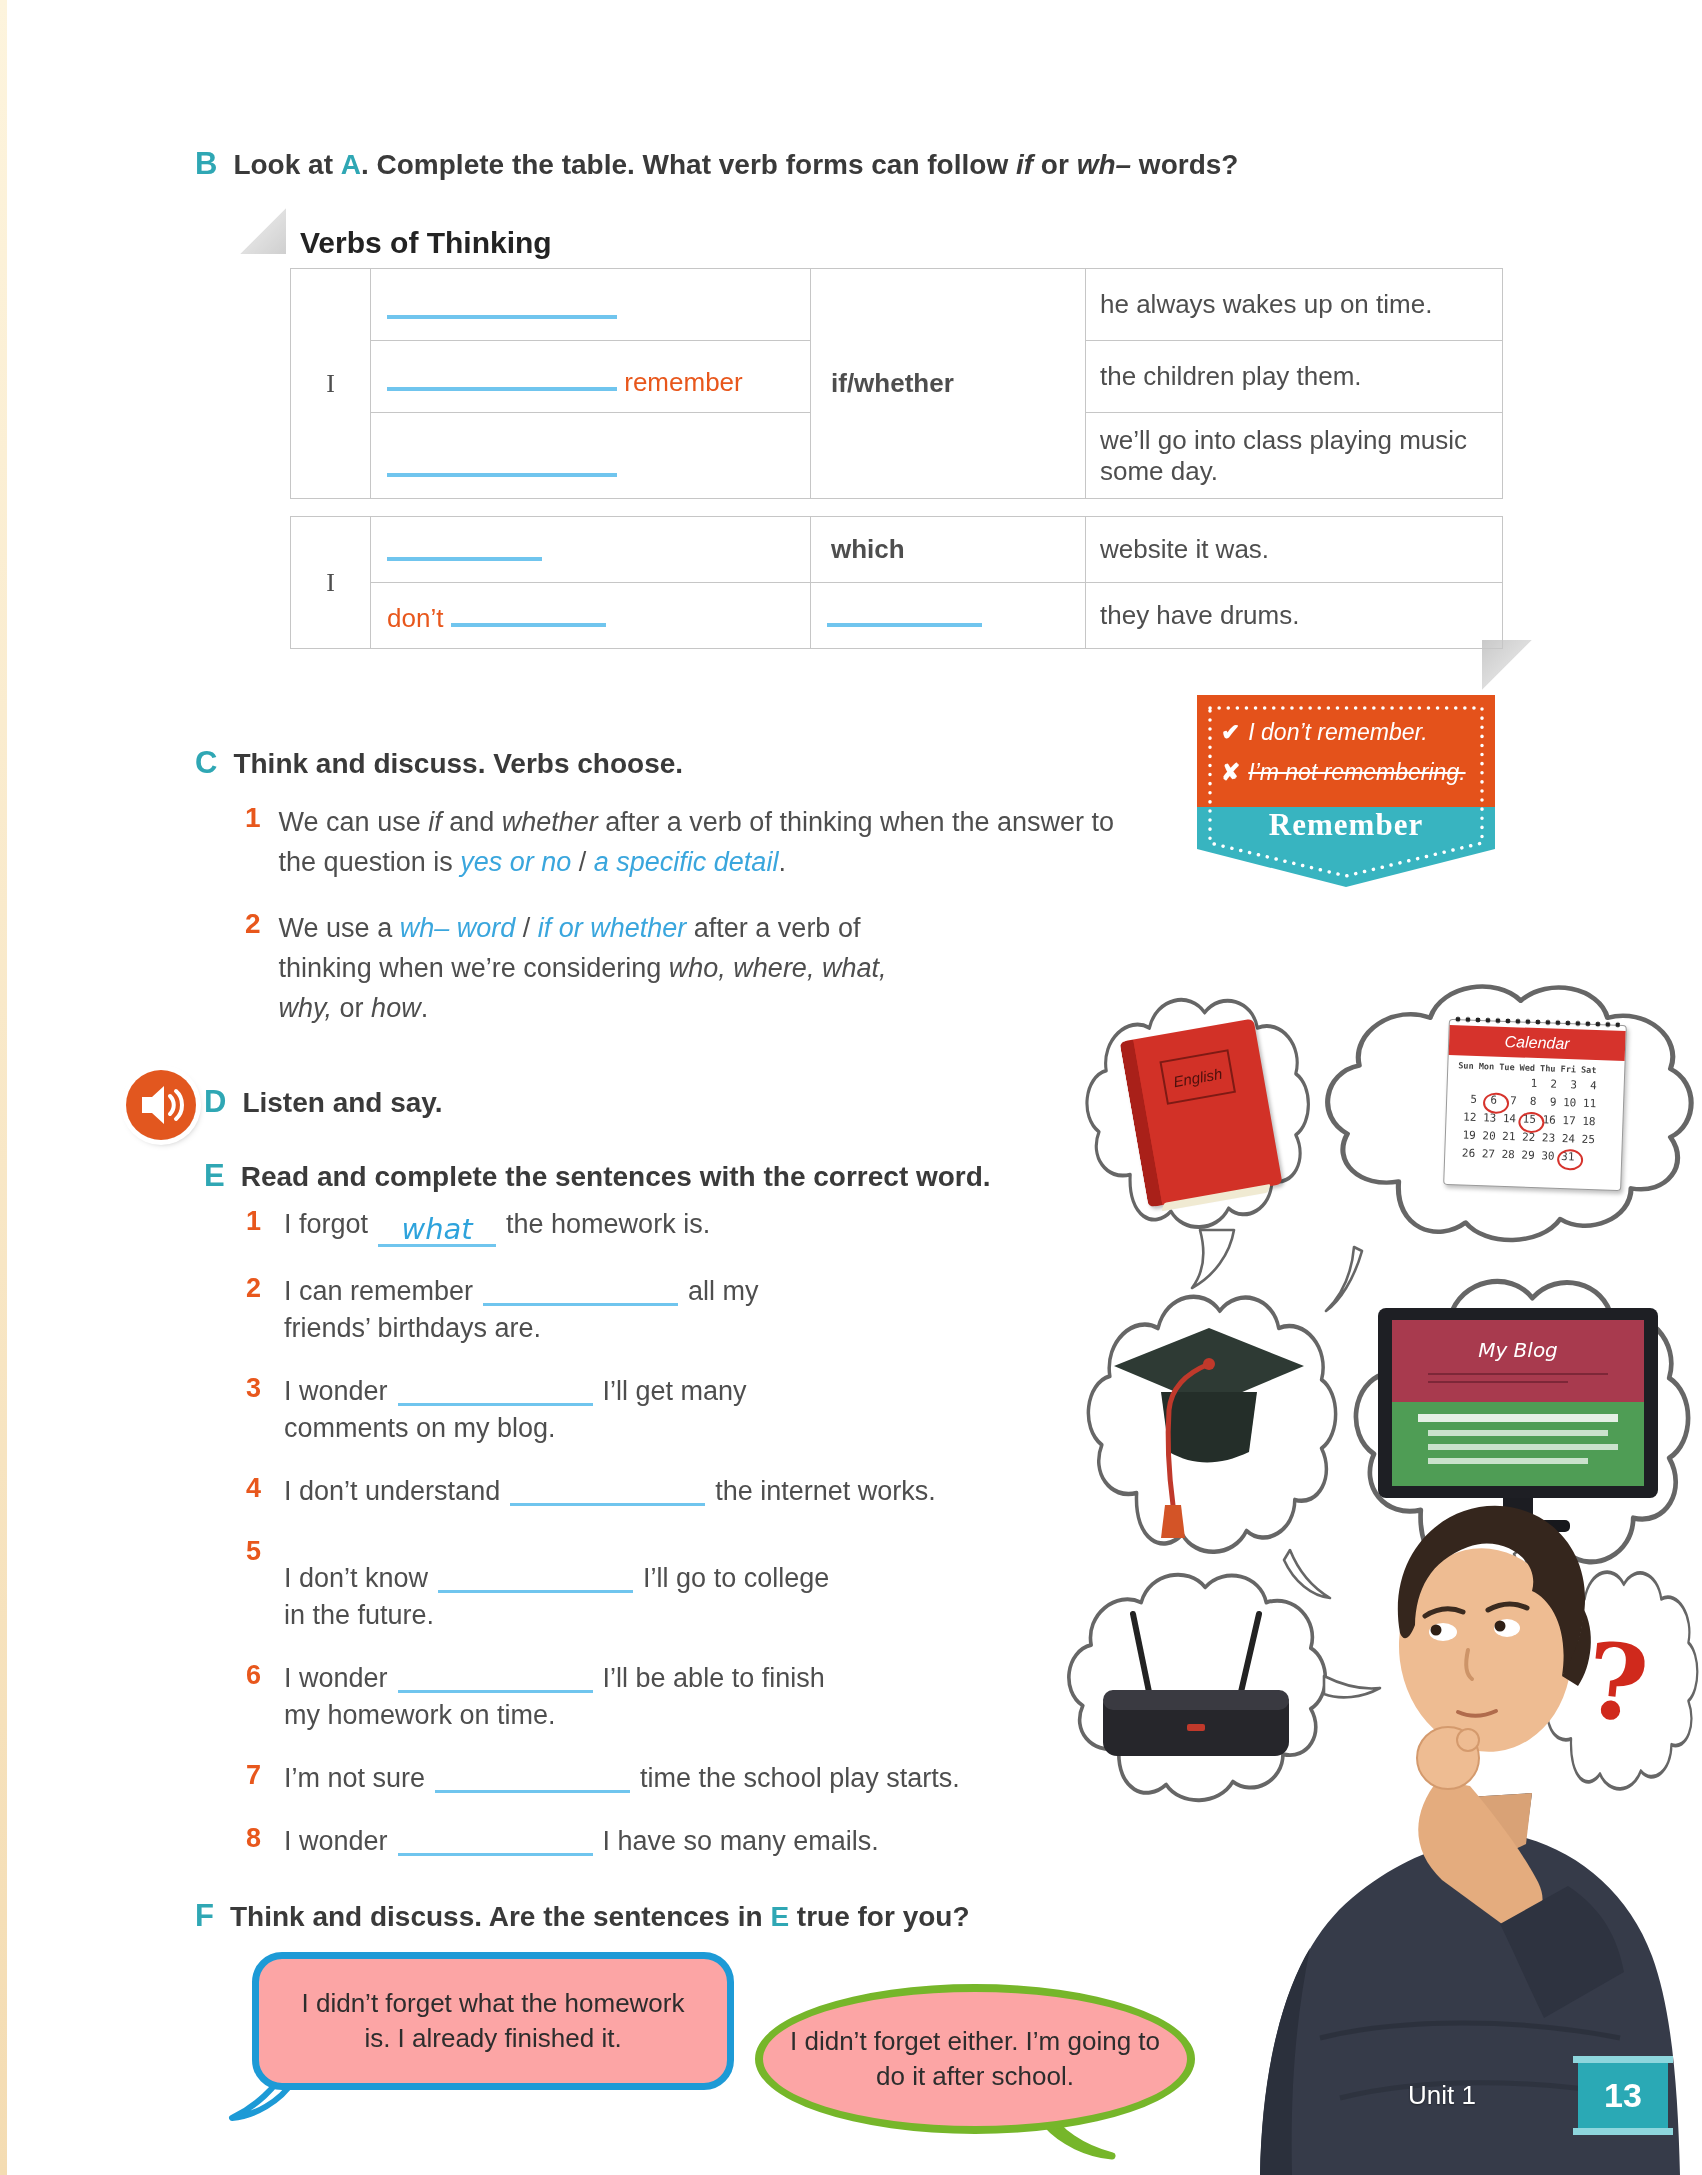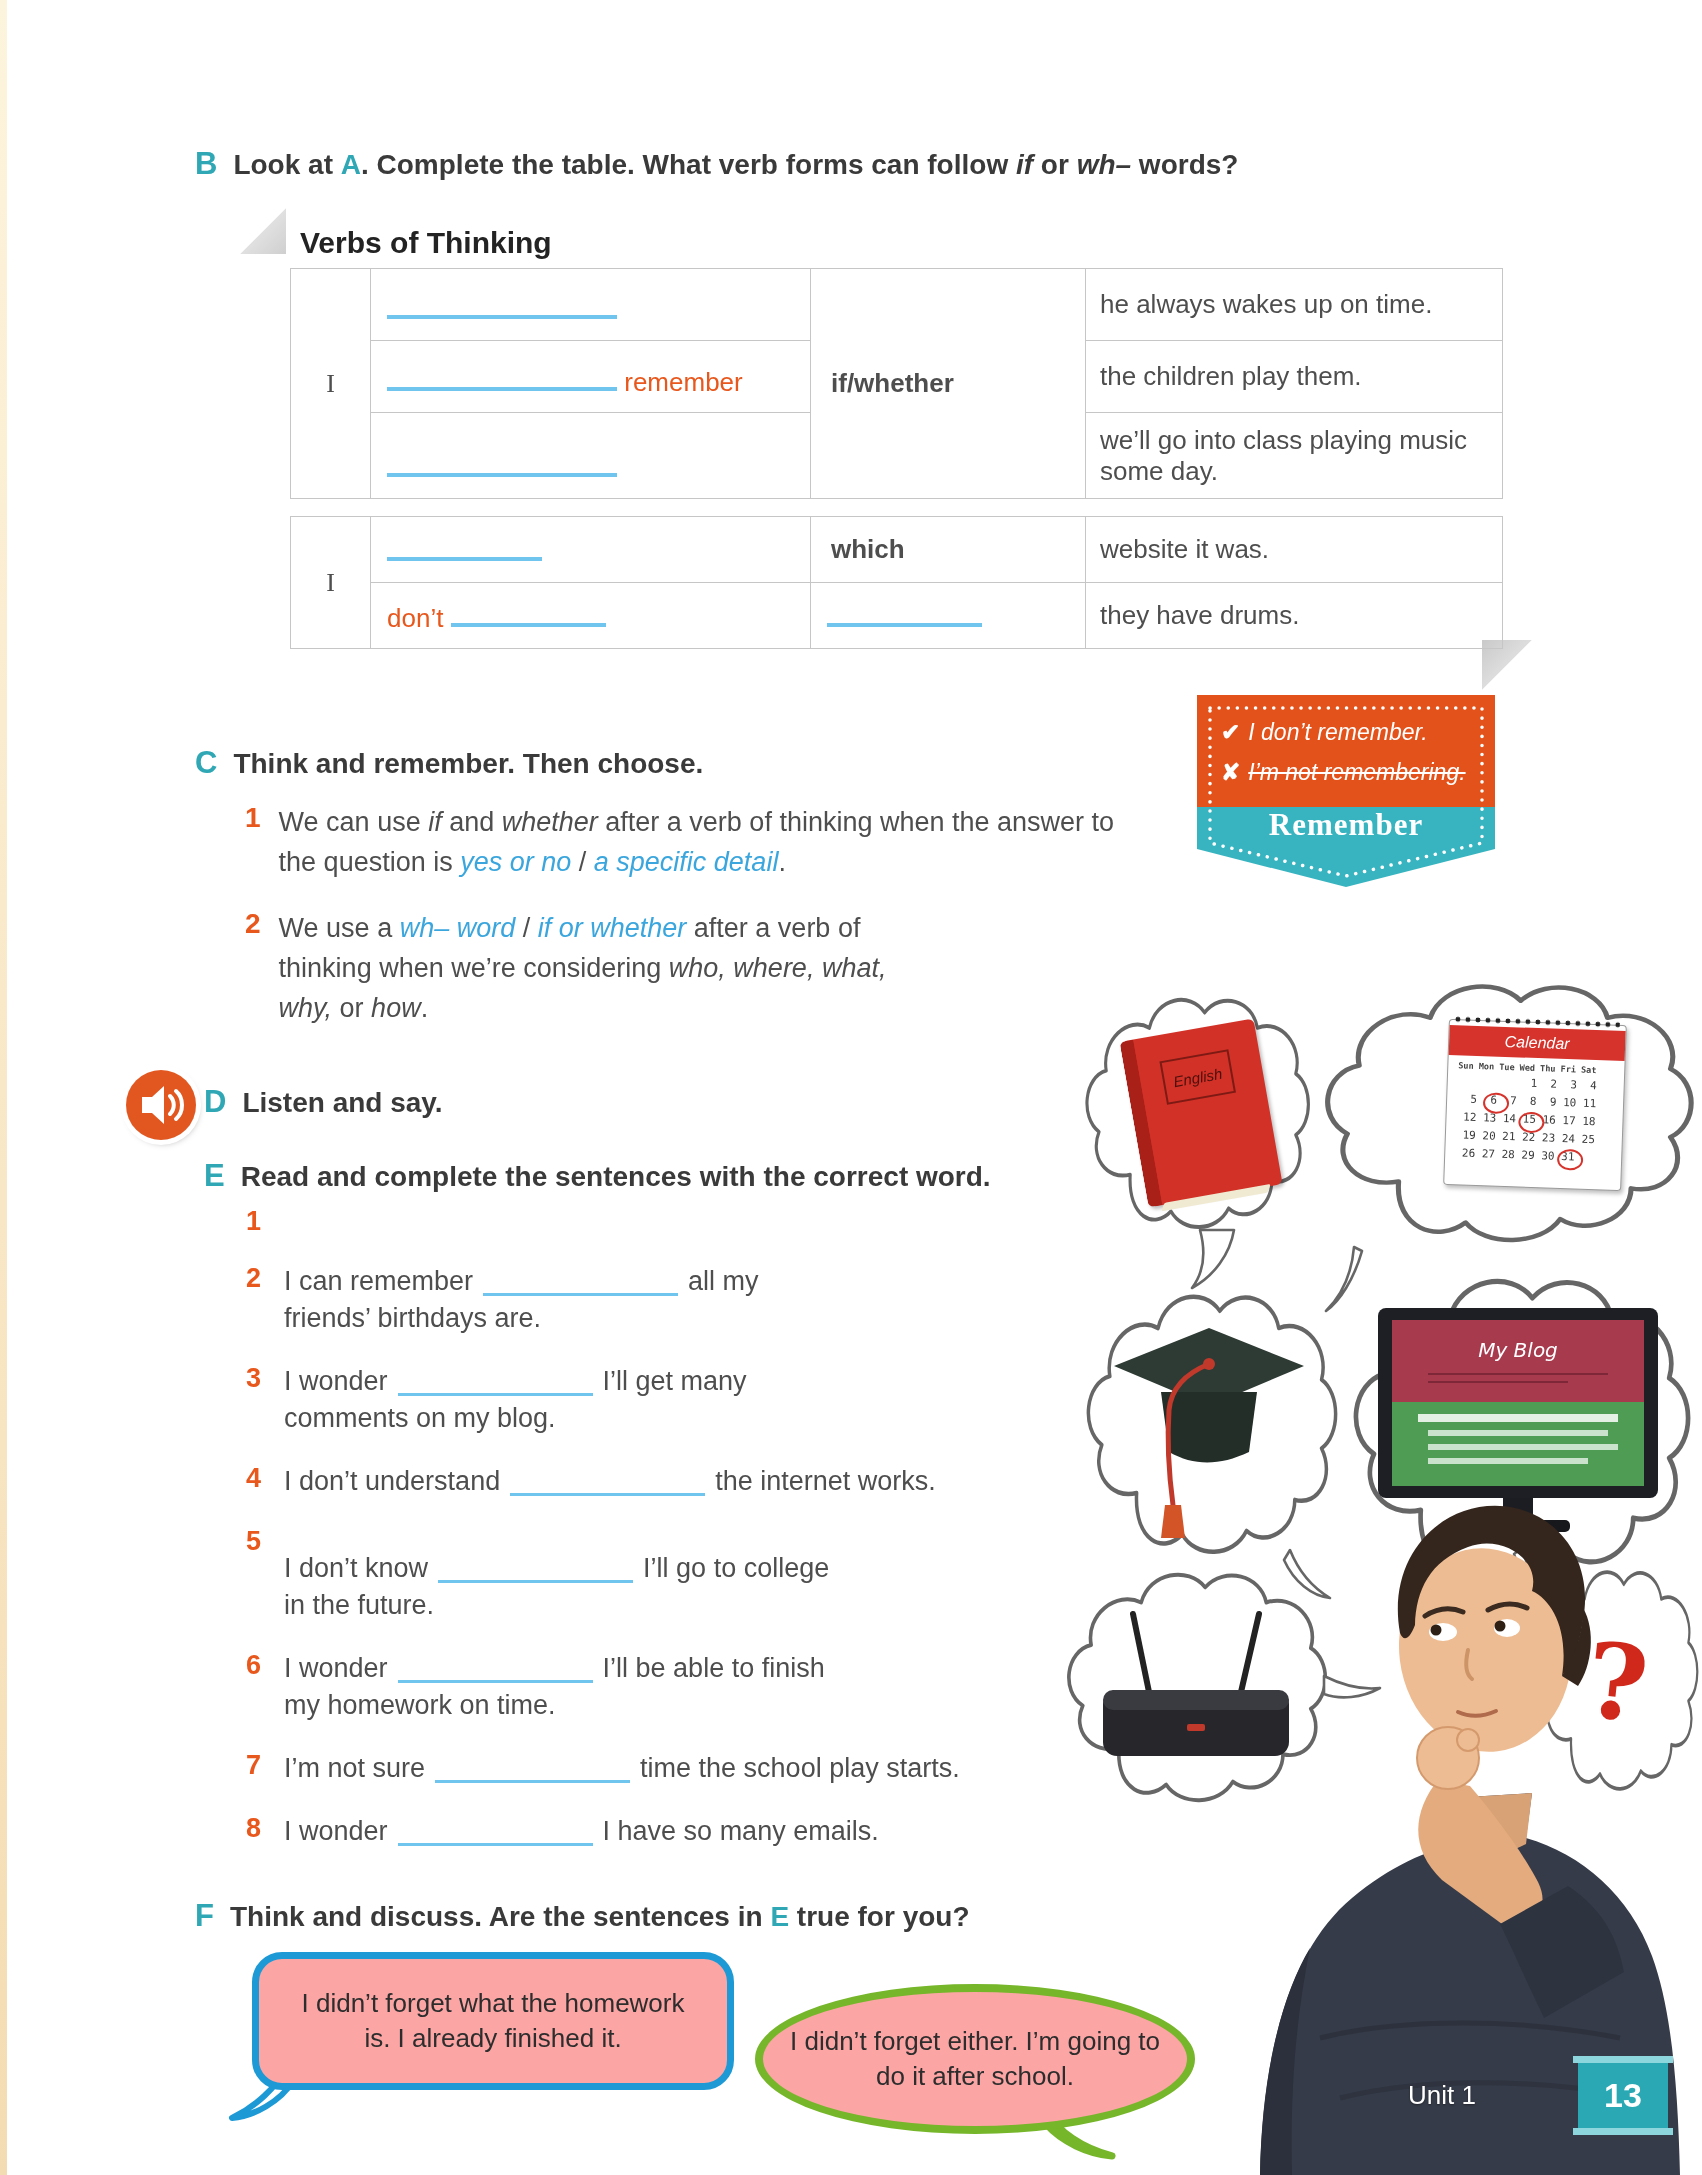--- a/index.html
+++ b/index.html
@@ -181,21 +181,21 @@
     <path d="M0 112 H298 V154 L149 192 L0 154 Z" fill="#38b4c0"></path>
     <path d="M13 13 H285 V148 L149 181 L13 148 Z" fill="none" stroke="#ffffff" stroke-width="3.5" stroke-dasharray="0.1 9" stroke-linecap="round"></path>
   </svg>
   <div class="rb-line" style="top:24px;"><span class="rb-mark">✔</span><span>I don’t remember.</span></div>
   <div class="rb-line" style="top:64px;"><span class="rb-mark">✘</span><span class="rb-strike">I’m not remembering.</span></div>
   <div class="rb-title">Remember</div>
 </div>
 
 <div class="abs sec-row" style="left:195px;top:745px;">
   <span class="sec-letter">C</span>
-  <span class="sec-heading">Think and remember. Then choose.</span>
+  <span class="sec-heading">Think and discuss. Verbs choose.</span>
 </div>
 <div class="c-item" style="left:245px;top:802px;width:880px;">
   <span class="c-num">1</span>
   <span class="c-text"><span>We can use </span><span class="it">if</span><span> and </span><span class="it">whether</span><span> after a verb of thinking when the answer to the question is </span><span class="bl">yes or no</span><span>  /  </span><span class="bl">a specific detail</span><span>.</span></span>
 </div>
 <div class="c-item" style="left:245px;top:908px;width:700px;">
   <span class="c-num">2</span>
   <span class="c-text"><span>We use a </span><span class="bl">wh– word</span><span>  /  </span><span class="bl">if or whether</span><span> after a verb of thinking when we’re considering </span><span class="it">who, where, what, why,</span><span> or </span><span class="it">how</span><span>.</span></span>
 </div>
 
@@ -213,20 +213,21 @@
 </div>
 
 <div class="abs sec-row" style="left:204px;top:1158px;">
   <span class="sec-letter">E</span>
   <span class="sec-heading">Read and complete the sentences with the correct word.</span>
 </div>
 
 <div class="abs e-list">
   <div class="e-item">
     <span class="e-num">1</span>
+    <span class="e-text"><span>I forgot</span><span class="e-blank bw-s"><span class="e-answer">what</span></span><span>the homework is.</span></span>
   </div>
   <div class="e-item">
     <span class="e-num">2</span>
     <span class="e-text" style="max-width:560px;"><span>I can remember</span><span class="e-blank bw"></span><span>all my friends’ birthdays are.</span></span>
   </div>
   <div class="e-item">
     <span class="e-num">3</span>
     <span class="e-text" style="max-width:590px;"><span>I wonder</span><span class="e-blank bw"></span><span>I’ll get many comments on my blog.</span></span>
   </div>
   <div class="e-item">

